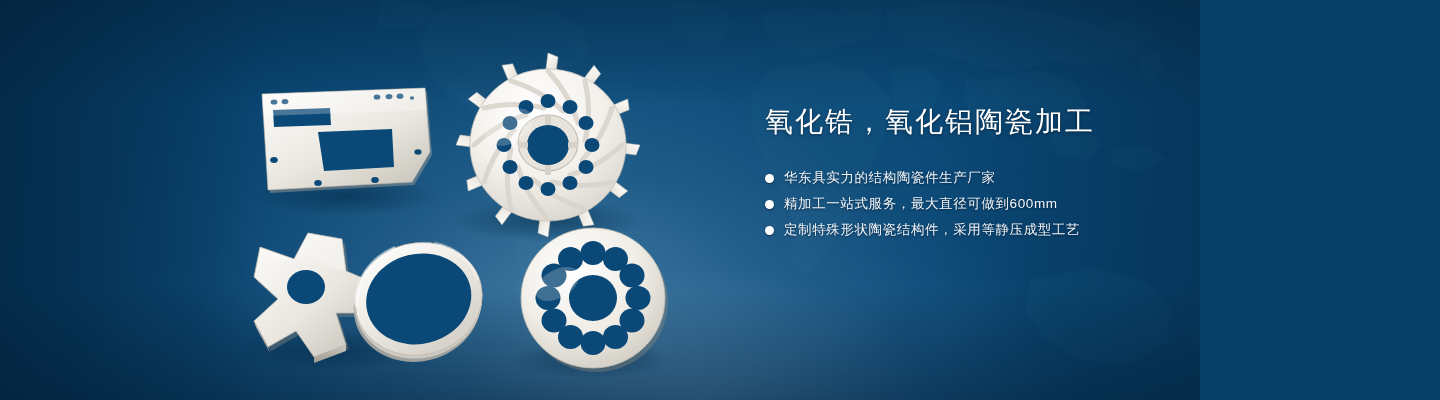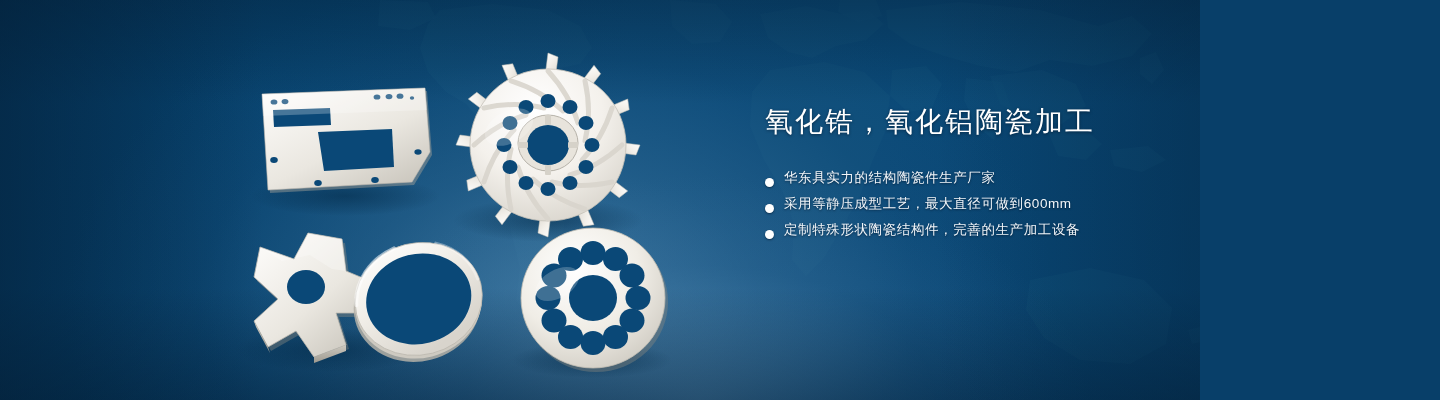--- a/index.html
+++ b/index.html
@@ -50,21 +50,21 @@
     font-size:28px;
     letter-spacing:2px;
     font-weight:400;
     line-height:1.25;
     text-shadow:0 1px 3px rgba(0,14,30,0.55);
     margin:0 0 30px 0;
     white-space:nowrap;
   }
   .bullets{list-style:none;margin:0;padding:0;}
   .bullets li{
-    display:flex;align-items:flex-end;
+    display:flex;align-items:center;
     margin-bottom:8px;
     white-space:nowrap;
   }
   .dot{
     width:9px;height:9px;border-radius:50%;
     background:#ffffff;
     flex:0 0 auto;
     margin-right:10px;
     box-shadow:0 1px 2px rgba(0,14,30,0.5);
   }
@@ -302,22 +302,22 @@
   <div class="copy">
     <h1 class="headline">氧化锆，氧化铝陶瓷加工</h1>
 
     <ul class="bullets">
       <li>
         <span class="dot"></span>
         <span class="btext">华东具实力的结构陶瓷件生产厂家</span>
       </li>
       <li>
         <span class="dot"></span>
-        <span class="btext">采用等静压成型工艺，最大直径可做到600mm</span>
+        <span class="btext">精加工一站式服务，最大直径可做到600mm</span>
       </li>
       <li>
         <span class="dot"></span>
-        <span class="btext">定制特殊形状陶瓷结构件，完善的生产加工设备</span>
+        <span class="btext">定制特殊形状陶瓷结构件，采用等静压成型工艺</span>
       </li>
     </ul>
   </div>
 
 </div>
 
 </body></html>

